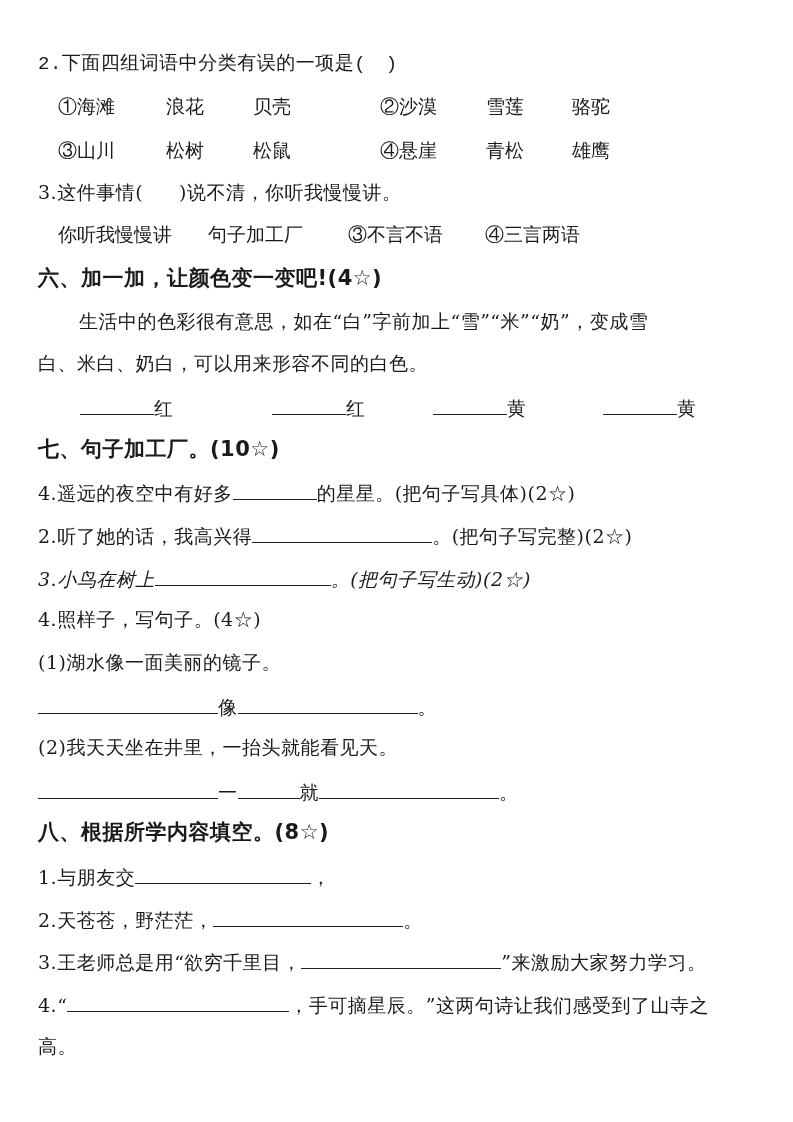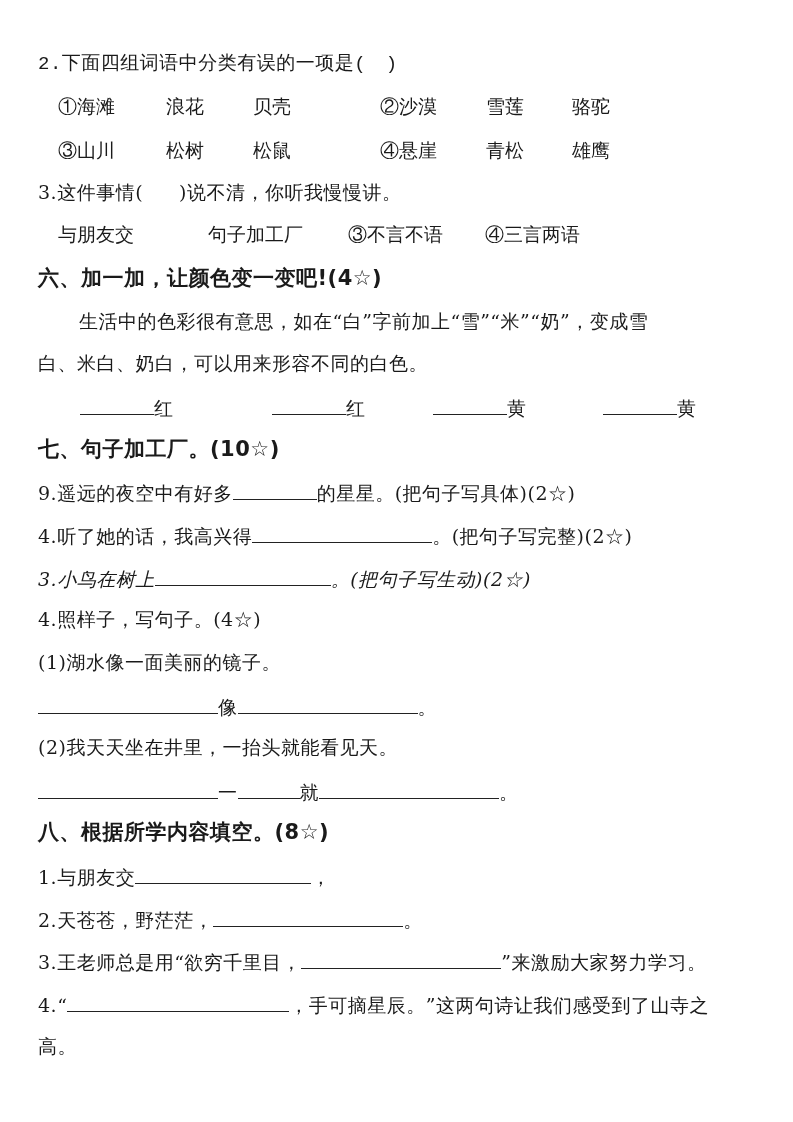--- a/index.html
+++ b/index.html
@@ -37,41 +37,41 @@
     <span class="opt" style="left:166px;top:138px;">松树</span>
     <span class="opt" style="left:253px;top:138px;">松鼠</span>
     <span class="opt" style="left:380px;top:138px;">④悬崖</span>
     <span class="opt" style="left:486px;top:138px;">青松</span>
     <span class="opt" style="left:572px;top:138px;">雄鹰</span>
   </div>
 
   <div class="line" style="top:180px;">
     <span>3.这件事情(</span><span style="display:inline-block;width:36px;"></span><span>)说不清，你听我慢慢讲。</span>
   </div>
-  <span class="opt" style="left:58px;top:222px;">与朋友交</span>
+  <span class="opt" style="left:58px;top:222px;">你听我慢慢讲</span>
   <span class="opt" style="left:208px;top:222px;">句子加工厂</span>
   <span class="opt" style="left:348px;top:222px;">③不言不语</span>
   <span class="opt" style="left:485px;top:222px;">④三言两语</span>
 
   <div class="line heading" style="top:266px;">六、加一加，让颜色变一变吧!(4☆)</div>
   <div class="line" style="top:309px;left:79px;">生活中的色彩很有意思，如在“白”字前加上“雪”“米”“奶”，变成雪</div>
   <div class="line" style="top:351px;">白、米白、奶白，可以用来形容不同的白色。</div>
   <div>
     <span class="opt" style="left:80px;top:394px;"><span class="blank" style="width:74px;"></span><span>红</span></span>
     <span class="opt" style="left:272px;top:394px;"><span class="blank" style="width:74px;"></span><span>红</span></span>
     <span class="opt" style="left:433px;top:394px;"><span class="blank" style="width:74px;"></span><span>黄</span></span>
     <span class="opt" style="left:603px;top:394px;"><span class="blank" style="width:74px;"></span><span>黄</span></span>
   </div>
 
   <div class="line heading" style="top:437px;">七、句子加工厂。(10☆)</div>
   <div class="line" style="top:479px;">
-    <span>9.遥远的夜空中有好多</span><span class="blank" style="width:84px;"></span><span>的星星。(把句子写具体)(2☆)</span>
+    <span>4.遥远的夜空中有好多</span><span class="blank" style="width:84px;"></span><span>的星星。(把句子写具体)(2☆)</span>
   </div>
   <div class="line" style="top:522px;">
-    <span>4.听了她的话，我高兴得</span><span class="blank" style="width:180px;"></span><span>。(把句子写完整)(2☆)</span>
+    <span>2.听了她的话，我高兴得</span><span class="blank" style="width:180px;"></span><span>。(把句子写完整)(2☆)</span>
   </div>
   <div class="line" style="top:565px;font-style:italic;">
     <span>3.小鸟在树上</span><span class="blank" style="width:176px;"></span><span>。(把句子写生动)(2☆)</span>
   </div>
   <div class="line" style="top:607px;">4.照样子，写句子。(4☆)</div>
   <div class="line" style="top:650px;">(1)湖水像一面美丽的镜子。</div>
   <div class="line" style="top:693px;">
     <span class="blank" style="width:180px;"></span><span>像</span><span class="blank" style="width:180px;"></span><span>。</span>
   </div>
   <div class="line" style="top:735px;">(2)我天天坐在井里，一抬头就能看见天。</div>

